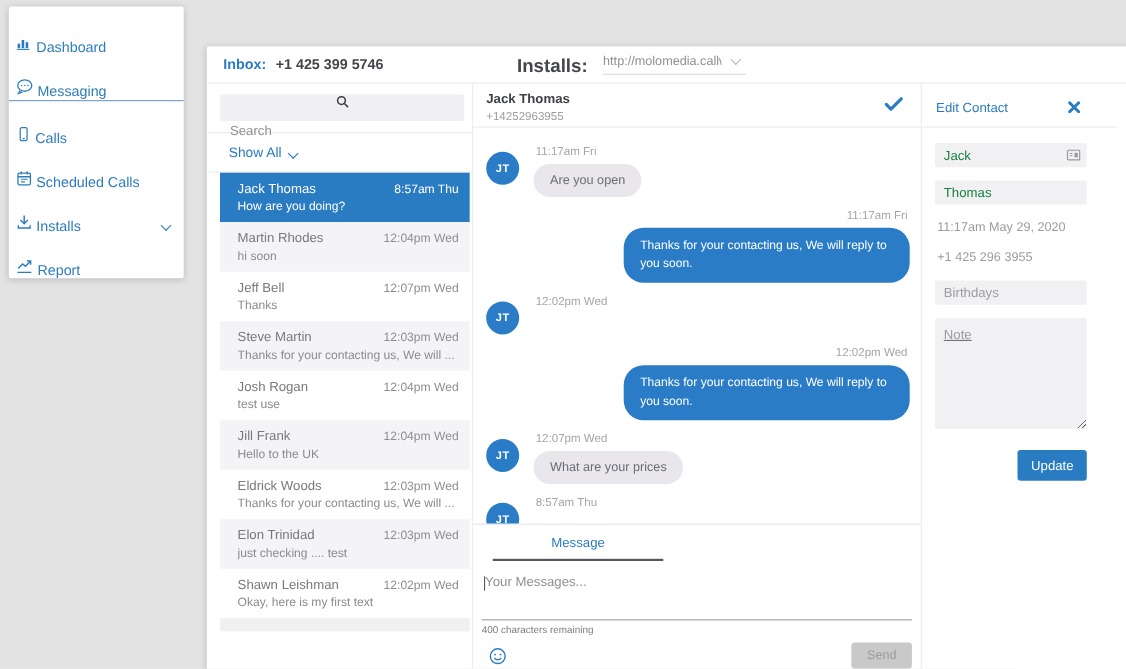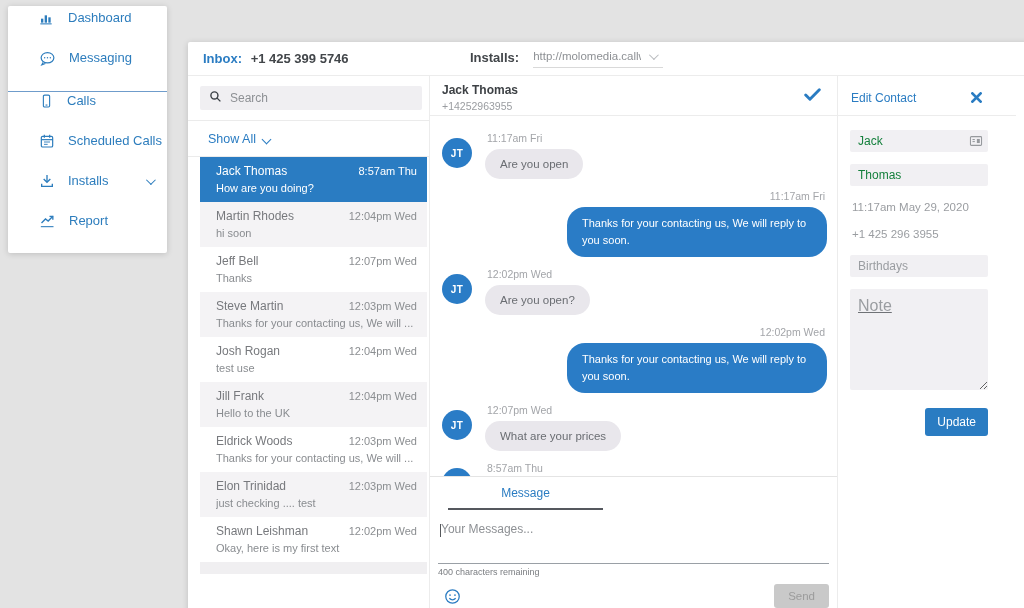--- a/index.html
+++ b/index.html
@@ -8,46 +8,46 @@
     font-family: "Liberation Sans", sans-serif;
     background:#e3e3e3;
     position:relative;
     overflow:hidden;
     color:#55585c;
   }
   .card { background:#fff; box-shadow:0 1px 6px rgba(0,0,0,.16); border-radius:2px; }
 
   
   .sidebar { position:absolute; left:8px; top:6px; width:159px; height:247px; padding-top:4px; }
-  .nav-item { display:flex; align-items:flex-start; gap:13px; height:40px; padding-left:31px;
+  .nav-item { display:flex; align-items:flex-end; gap:3px; height:40px; padding-left:6px;
               color:#2d7dbd; font-size:13px; cursor:pointer; }
   .nav-item svg { flex:0 0 auto; }
   .nav-divider { border:none; border-top:1px solid #6f9ccb; margin:1px 0; }
   .nav-chevron { margin-left:auto; margin-right:14px; }
   .chev { display:inline-block; width:7px; height:7px; border-right:1.5px solid currentColor;
           border-bottom:1.5px solid currentColor; transform:rotate(45deg) translateY(-2px); }
 
   
   .main { position:absolute; left:188px; top:6px; width:900px; height:592px; display:flex; flex-direction:column;margin-top:36px; }
   .topbar { height:34px; border-bottom:1px solid #ececec; position:relative; flex:0 0 auto; }
   .inbox-group { position:absolute; left:15px; top:9px; font-size:13px; font-weight:bold; }
   .inbox-label { color:#2a7cc2; }
   .inbox-number { color:#42464a; margin-left:5px; }
   .installs-group { position:absolute; left:282px; top:8px; display:flex; align-items:flex-start; gap:14px; }
-  .installs-label { font-size:13px; font-weight:bold; color:#42464a; }
+  .installs-label { font-size:17px; font-weight:bold; color:#42464a; }
   .install-select { display:flex; align-items:center; gap:8px; width:130px; border-bottom:1px solid #d9d9d9;
                     padding-bottom:5px; color:#8d9094; font-size:11.5px; cursor:pointer; }
   .install-select .chev { color:#b7babd; }
 
   .content { display:flex; flex:1 1 auto; min-height:0; }
 
   
   .convo-col { width:242px; border-right:1px solid #ececec; padding:10px 0 0 12px; }
   .search-box { margin-right:7px; background:#f0eff2; border-radius:2px; height:24px;
-                display:flex; align-items:center; gap:8px; padding:0 9px; }
+                display:flex; align-items:center; gap:8px; padding:0 9px;flex-direction:column; }
   .search-box input { border:none; background:transparent; outline:none; width:100%;
                       font-size:12px; color:#6f7276; font-family:inherit; }
   .search-box input::placeholder { color:#8d9094; }
   .full-divider { border:none; border-top:1px solid #ebebeb; margin-left:-12px; }
   .sep-top { margin-top:10px; }
   .show-all { display:flex; align-items:center; gap:7px; color:#2a7cc2; font-size:12.5px;
               padding:11px 0 10px 8px; cursor:pointer; }
   .show-all .chev { transform:rotate(45deg); margin-top:-3px; }
   .convo-item { height:45px; padding:7px 10px 0 16px; margin-right:2px; cursor:pointer; }
   .convo-item.shade { background:#f4f3f5; }
@@ -101,21 +101,21 @@
   .contact-title { color:#2a7cc2; font-size:12px; }
   .close-btn { cursor:pointer; line-height:0; }
   .contact-body { padding:14px 28px 0 12px; }
   .field { position:relative; margin-bottom:12px; }
   .field input { width:100%; background:#f1f0f3; border:none; border-radius:2px; height:22px;
                  padding:0 8px; font-size:12px; color:#15803d; outline:none; font-family:inherit; }
   .field input::placeholder { color:#9a9da1; }
   .card-icon { position:absolute; right:5px; top:4px; line-height:0; }
   .static-line { font-size:11.5px; color:#9a9da1; margin:15px 2px 15px 2px; }
   .note-field textarea { width:100%; height:101px; background:#f1f0f3; border:none; border-radius:2px;
-                         padding:8px; font-size:16px; color:#6f7276; outline:none; font-family:inherit;text-decoration:underline; }
+                         padding:8px; font-size:12px; color:#6f7276; outline:none; font-family:inherit;text-decoration:underline; }
   .note-field textarea::placeholder { color:#9a9da1; }
   .update-row { display:flex; justify-content:flex-end; margin-top:14px; }
   .update-btn { background:#2a7cc2; color:#fff; border:none; border-radius:3px; font-size:12px;
                 padding:7px 12px; cursor:pointer; font-family:inherit; }
 </style>
 </head>
 <body>
 
 <aside class="sidebar card">
   <div class="nav-item">
@@ -308,21 +308,20 @@
           </div>
         </div>
         <div class="msg-out">
           <div class="msg-time">11:17am Fri</div>
           <div class="bubble-out">Thanks for your contacting us, We will reply to you soon.</div>
         </div>
         <div class="msg-in">
           <div class="avatar">JT</div>
           <div>
             <div class="msg-time">12:02pm Wed</div>
-            <div class="bubble-in">Are you open?</div>
           </div>
         </div>
         <div class="msg-out">
           <div class="msg-time">12:02pm Wed</div>
           <div class="bubble-out">Thanks for your contacting us, We will reply to you soon.</div>
         </div>
         <div class="msg-in">
           <div class="avatar">JT</div>
           <div>
             <div class="msg-time">12:07pm Wed</div>

